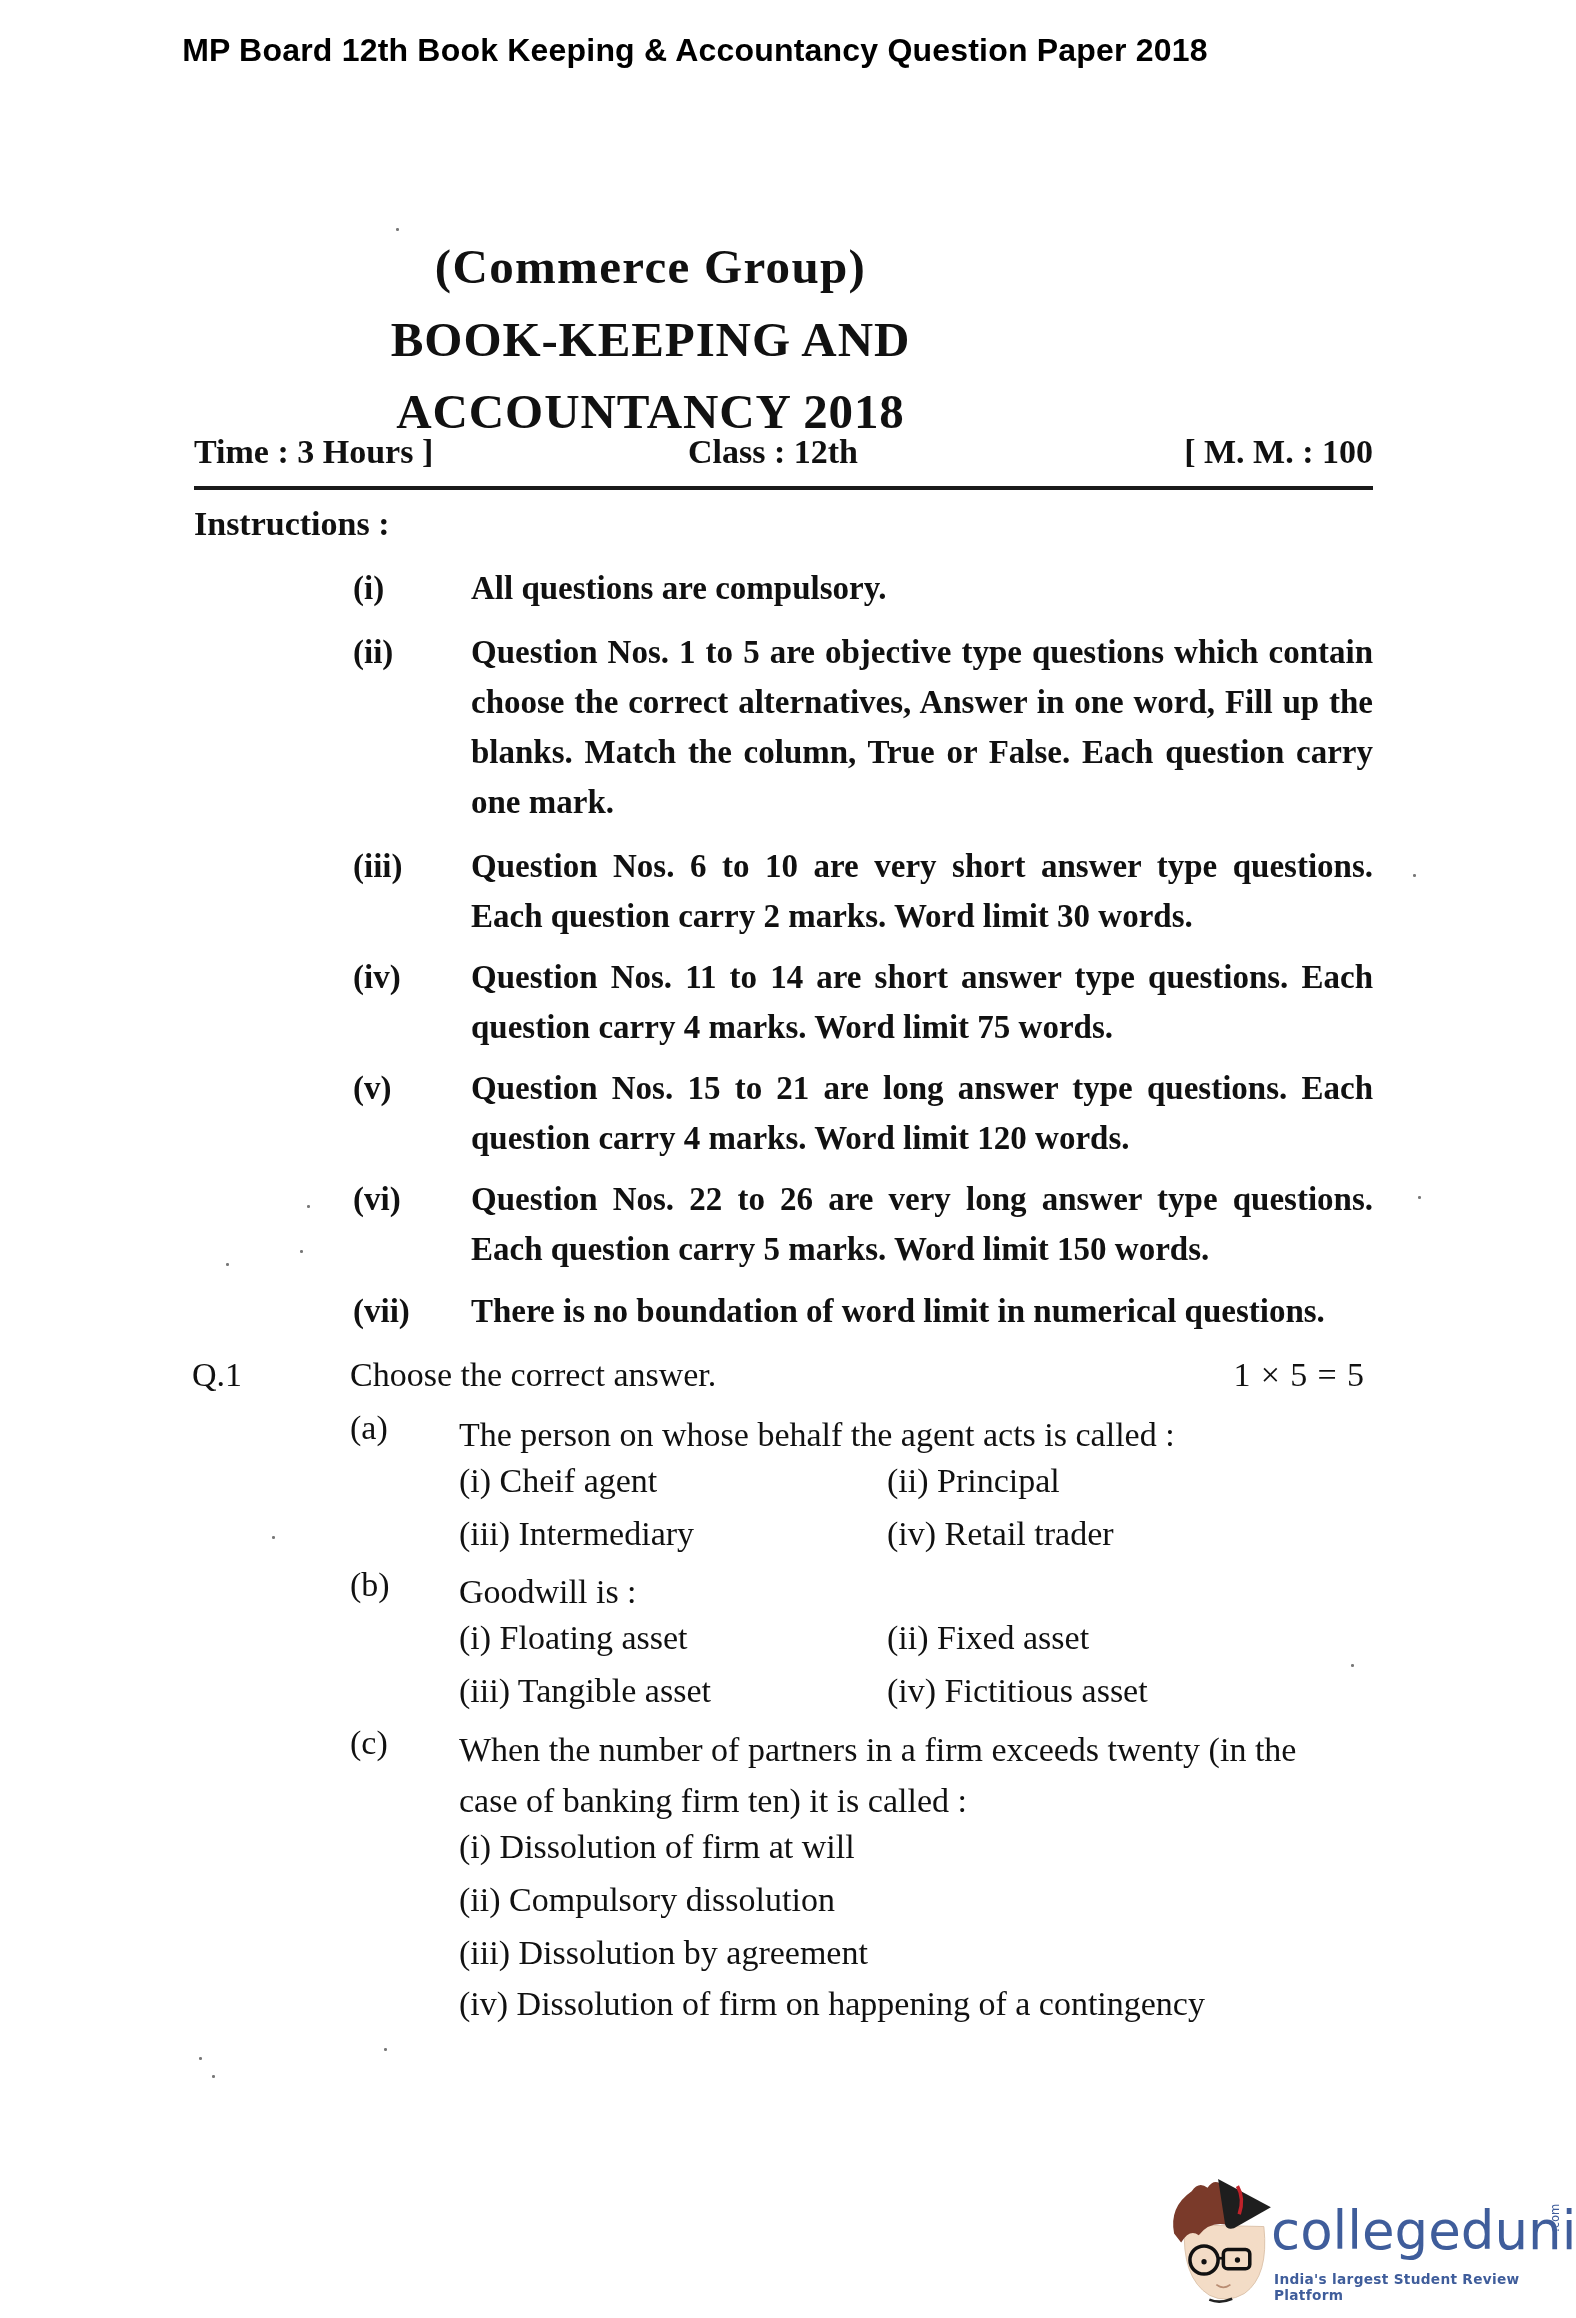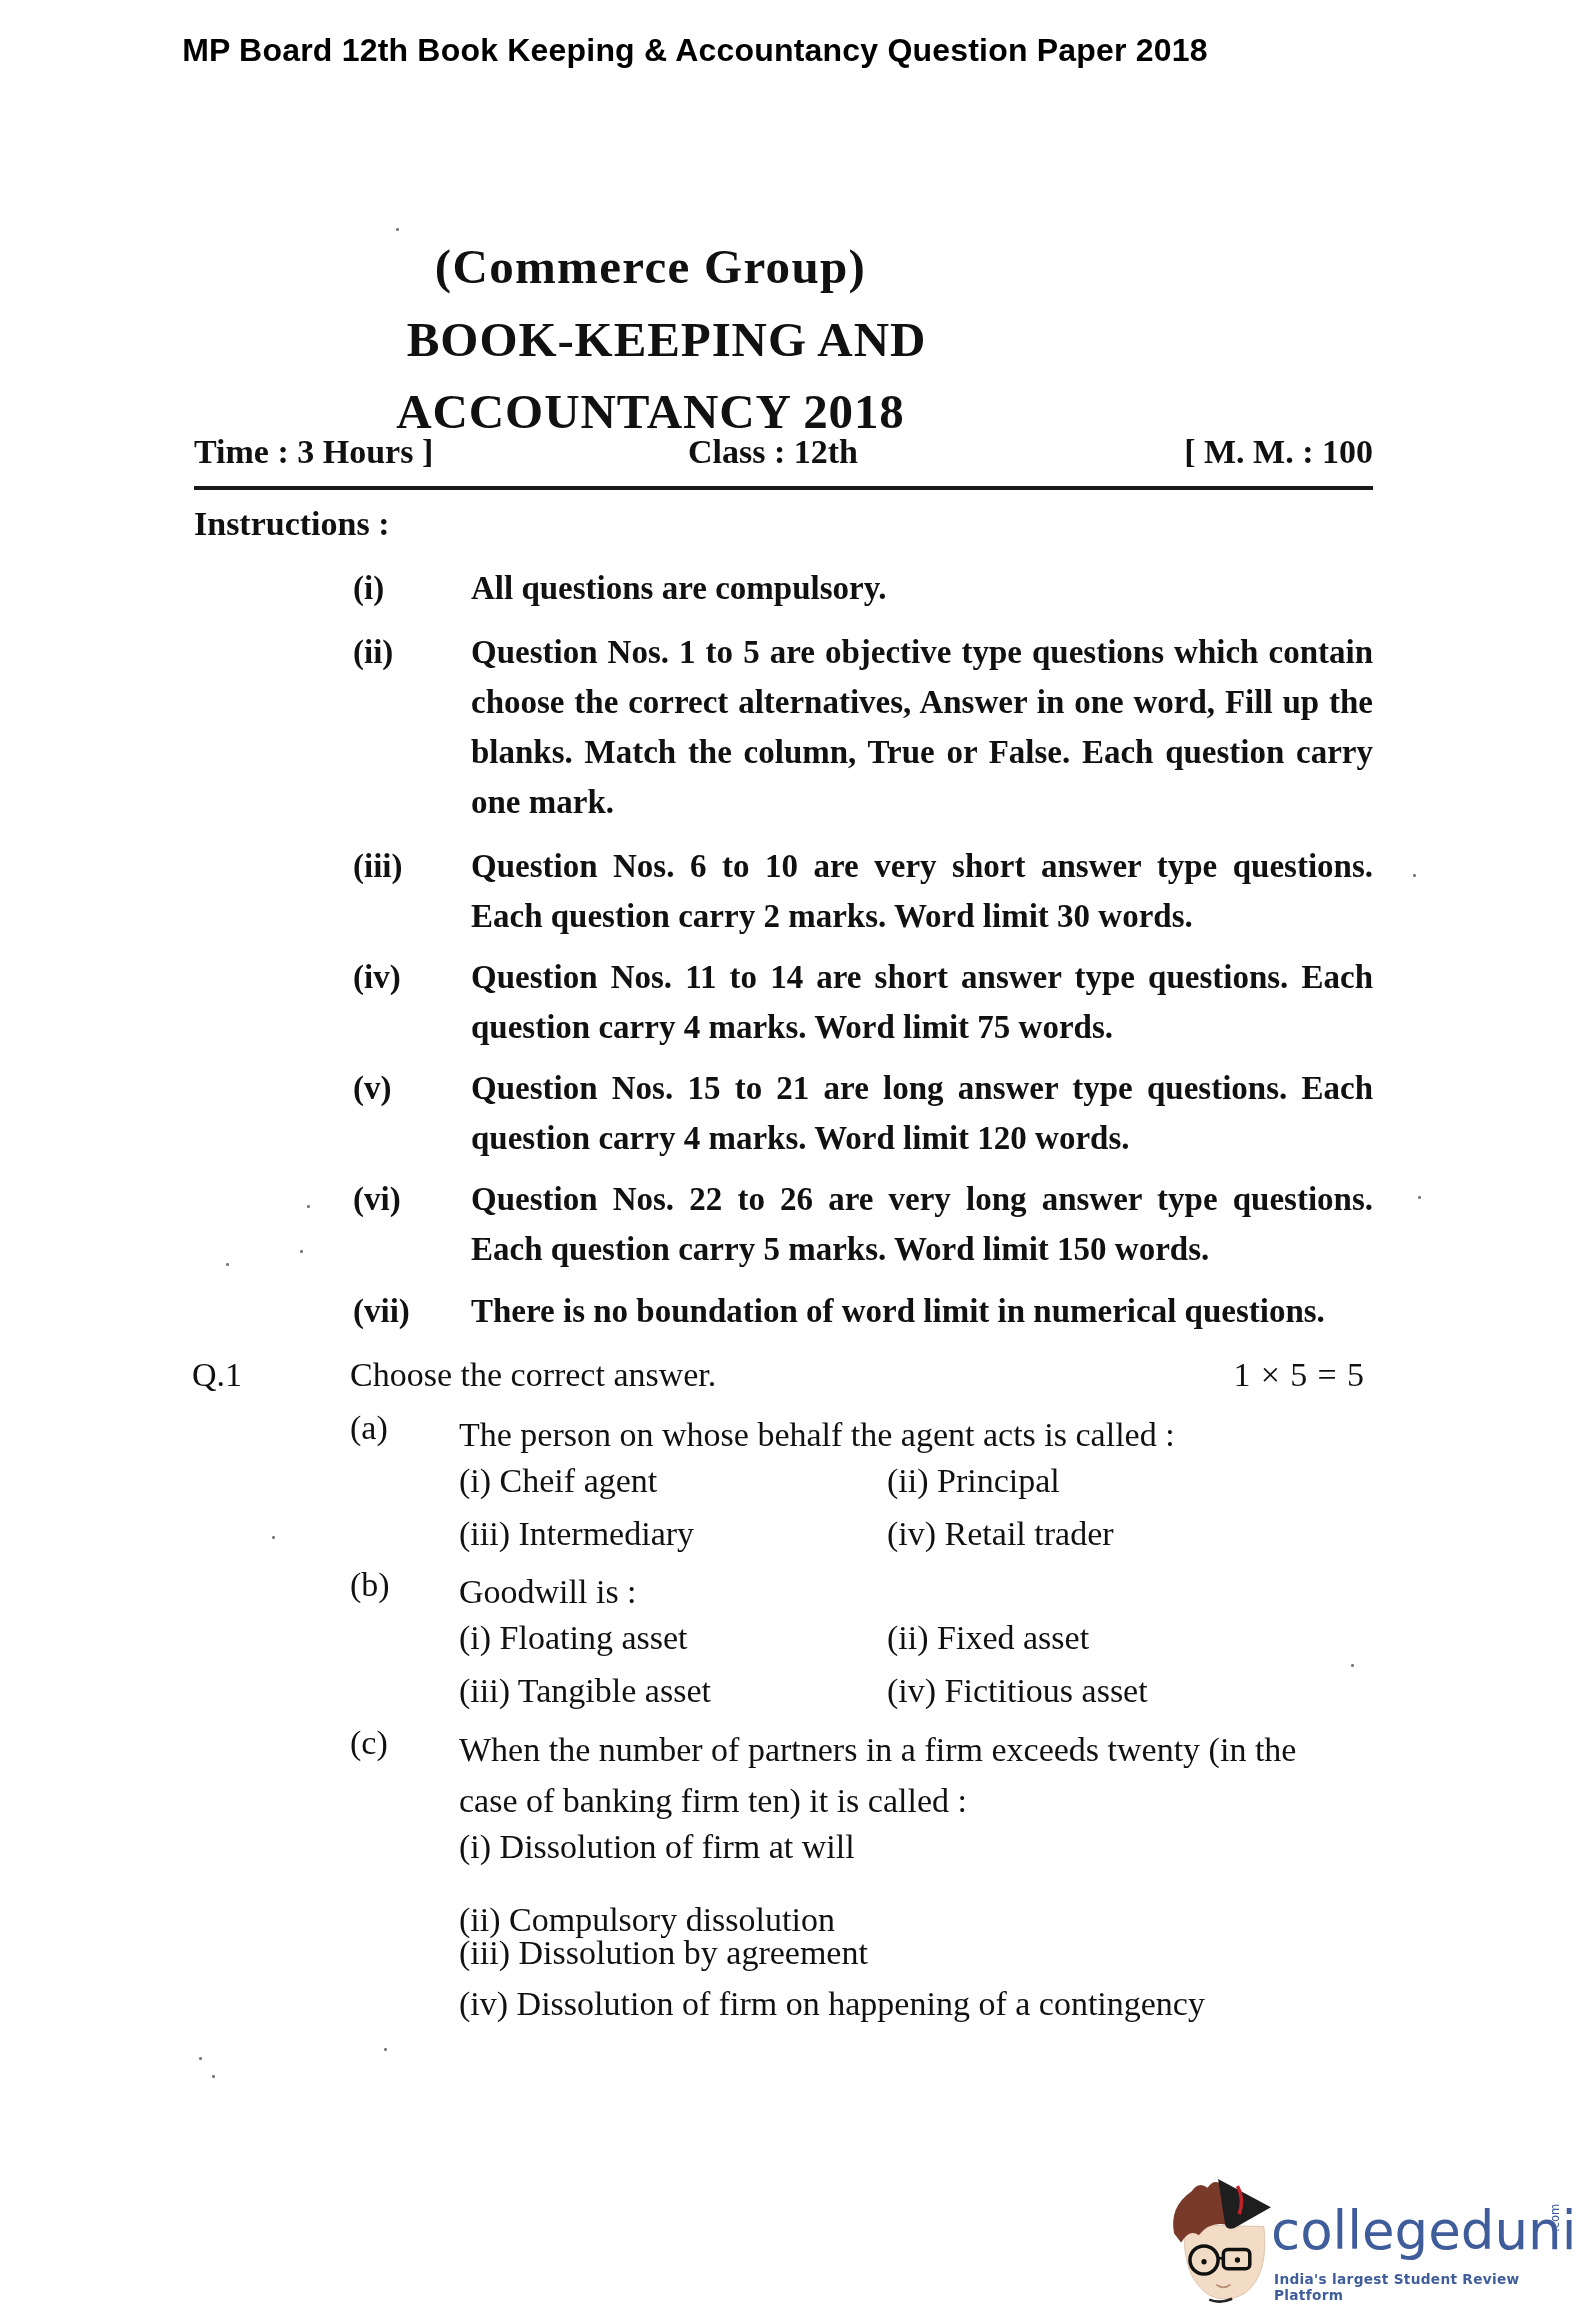--- a/index.html
+++ b/index.html
@@ -30,21 +30,21 @@
     .title-line {
       left: 0; width: 1301px;
       text-align: center;
       font-weight: bold;
       font-size: 49px;
       color: #111;
       letter-spacing: 0.9px;
       margin-top: 28px;
     }
     .title-line.t1 { top: 210px; font-size: 49px; letter-spacing: 1.3px; }
-    .title-line.t2 { top: 283px; padding-left: 16px; }
+    .title-line.t2 { top: 283px; }
     .title-line.t3 { top: 355px; }
 
     .meta-row {
       left: 194px; top: 433px; width: 1179px; height: 42px;
       font-weight: bold; font-size: 34px;
     }
     .meta-row .time { position: absolute; left: 0; top: 0; }
     .meta-row .class { position: absolute; left: 494px; top: 0; }
     .meta-row .mm { position: absolute; right: 0; top: 0; }
     .meta-rule {
@@ -167,21 +167,21 @@
 <div class="abs sub-text" style="top:1566px;">Goodwill is :</div>
 <div class="abs opt col1" style="top:1619px;">(i) Floating asset</div>
 <div class="abs opt col2" style="top:1619px;">(ii) Fixed asset</div>
 <div class="abs opt col1" style="top:1672px;">(iii) Tangible asset</div>
 <div class="abs opt col2" style="top:1672px;">(iv) Fictitious asset</div>
 
 <div class="abs sub-label" style="top:1724px;">(c)</div>
 <div class="abs sub-text" style="top:1724px;">When the number of partners in a firm exceeds twenty (in the</div>
 <div class="abs sub-text" style="top:1775px;">case of banking firm ten) it is called :</div>
 <div class="abs opt col1" style="top:1828px;">(i) Dissolution of firm at will</div>
-<div class="abs opt col1" style="top:1881px;margin-top:20px;">(ii) Compulsory dissolution</div>
+<div class="abs opt col1" style="top:1881px;">(ii) Compulsory dissolution</div>
 <div class="abs opt col1" style="top:1934px;">(iii) Dissolution by agreement</div>
 <div class="abs opt col1" style="top:1985px;">(iv) Dissolution of firm on happening of a contingency</div>
 
 <div class="speck" style="left:396px;top:228px;"></div>
 <div class="speck" style="left:1413px;top:874px;"></div>
 <div class="speck" style="left:307px;top:1205px;"></div>
 <div class="speck" style="left:1418px;top:1196px;"></div>
 <div class="speck" style="left:300px;top:1250px;"></div>
 <div class="speck" style="left:226px;top:1263px;"></div>
 <div class="speck" style="left:272px;top:1536px;"></div>

